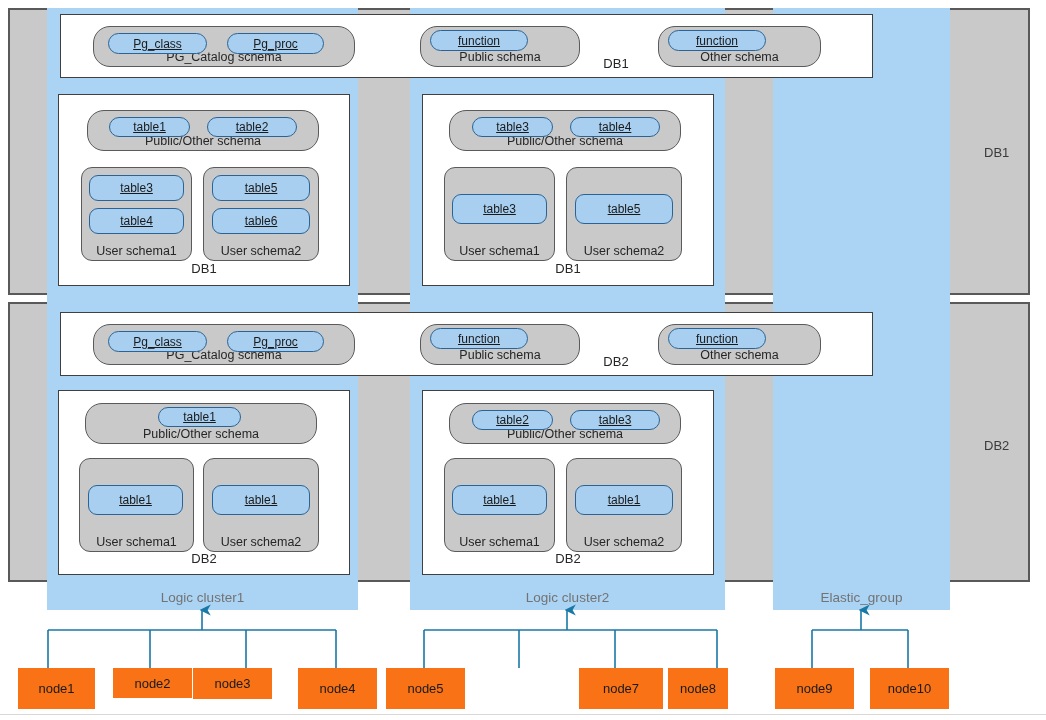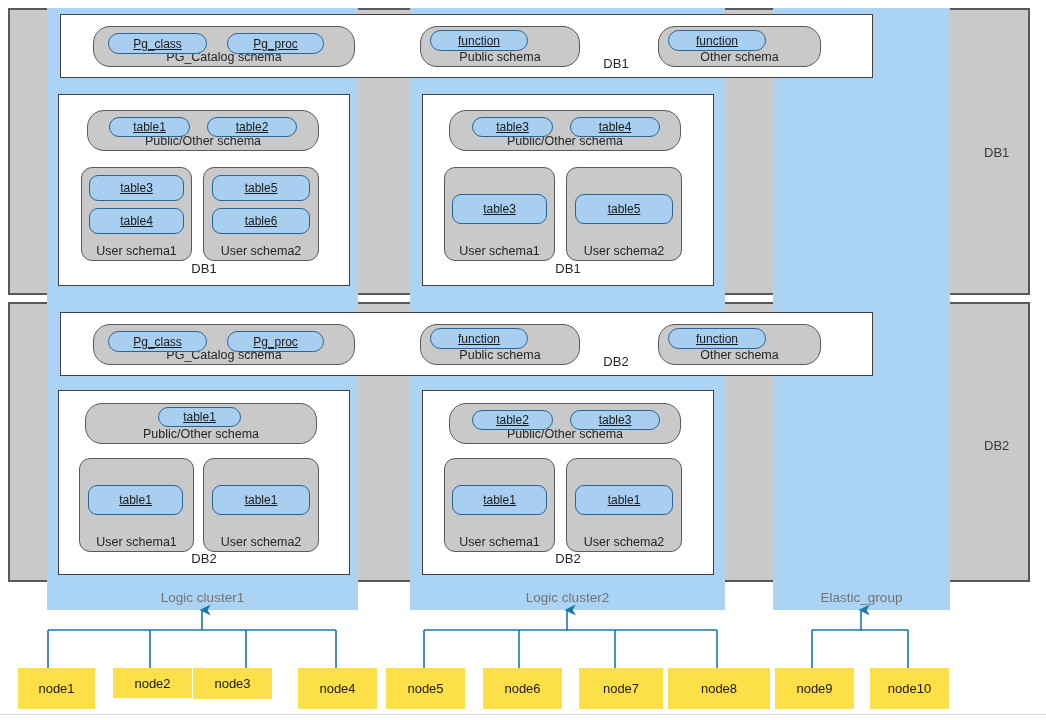--- a/index.html
+++ b/index.html
@@ -86,21 +86,21 @@
     font-size:12px;
     color:#1a1a1a;
     white-space:nowrap;
     text-decoration:underline;
   }
   .pill.block{border-radius:9px;}
 
   
   .node{
     position:absolute;
-    background:#fde047;
+    background:#f97316;
     box-sizing:border-box;
     display:flex;
     align-items:center;
     justify-content:center;
     font-size:13px;
     color:#1a1a1a;
   }
 
   
   #connectors{position:absolute;left:0;top:0;width:1046px;height:720px;pointer-events:none;}
@@ -277,20 +277,19 @@
       <path d="M812,630 L812,668"></path>
       <path d="M908,630 L908,668"></path>
     </g>
   </svg>
 
   <div class="node" style="left:18px;top:668px;width:77px;height:41px;">node1</div>
   <div class="node" style="left:113px;top:668px;width:79px;height:30px;">node2</div>
   <div class="node" style="left:193px;top:668px;width:79px;height:31px;">node3</div>
   <div class="node" style="left:298px;top:668px;width:79px;height:41px;">node4</div>
   <div class="node" style="left:386px;top:668px;width:79px;height:41px;">node5</div>
-  <div class="node" style="left:483px;top:668px;width:79px;height:41px;">node6</div>
   <div class="node" style="left:579px;top:668px;width:84px;height:41px;">node7</div>
-  <div class="node" style="left:668px;top:668px;width:102px;height:41px;">node8</div>
+  <div class="node" style="left:668px;top:668px;width:60px;height:41px;">node8</div>
   <div class="node" style="left:775px;top:668px;width:79px;height:41px;">node9</div>
   <div class="node" style="left:870px;top:668px;width:79px;height:41px;">node10</div>
 
   <div class="baseline"></div>
 </div>
 
 </body></html>

